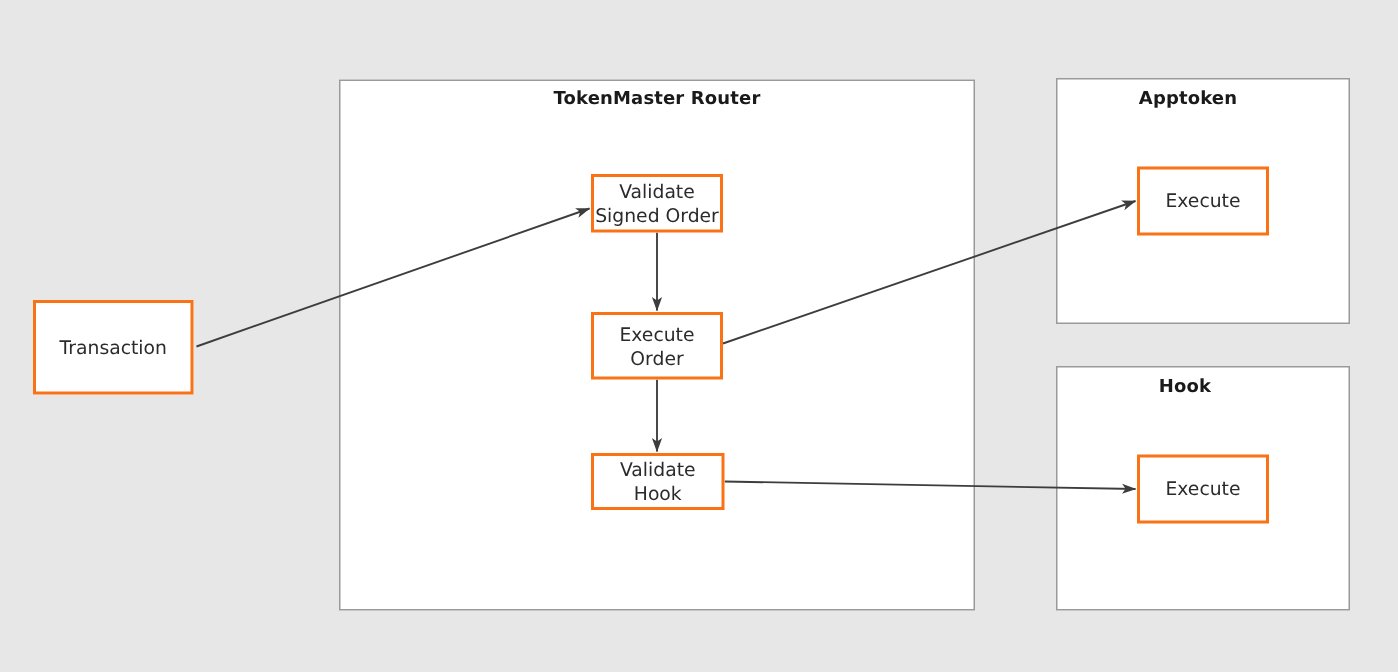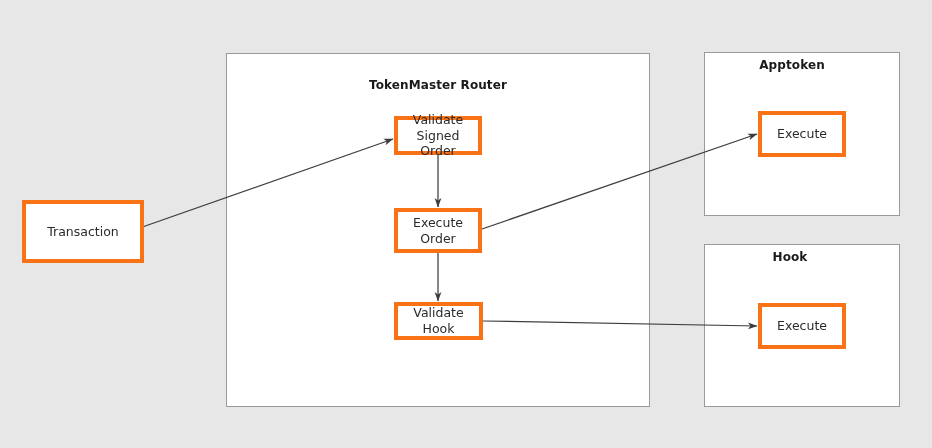--- a/index.html
+++ b/index.html
@@ -30,21 +30,21 @@
     right: 0;
     text-align: center;
     font-weight: bold;
     font-size: 12px;
     color: #1a1a1a;
     letter-spacing: 0.1px;
   }
   .node {
     position: absolute;
     background: #ffffff;
-    border: 4px solid #f97316;
+    border: 2px solid #f97316;
     box-sizing: border-box;
     display: flex;
     align-items: center;
     justify-content: center;
     text-align: center;
     font-size: 12.5px;
     color: #2b2b2b;
     line-height: 1.25;
     white-space: pre-line;
     z-index: 3;
@@ -55,25 +55,25 @@
     top: 0;
     width: 932px;
     height: 448px;
     z-index: 2;
     pointer-events: none;
   }
   
   #panel-router   { left: 226px; top: 53px;  width: 424px; height: 354px; }
   #panel-apptoken { left: 704px; top: 52px;  width: 196px; height: 164px; }
   #panel-hook     { left: 704px; top: 244px; width: 196px; height: 163px; }
-  #title-router   { top: 58px;  left: 226px; width: 424px; margin-top: 20px; }
+  #title-router   { top: 58px;  left: 226px; width: 424px; }
   #title-apptoken { top: 58px;  left: 704px; width: 176px; }
   #title-hook     { top: 250px; left: 704px; width: 172px; }
   
-  #node-transaction   { left: 22px;  top: 200px; width: 122px; height: 63px; }
+  #node-transaction   { left: 22px;  top: 200px; width: 107px; height: 63px; }
   #node-validate      { left: 394px; top: 116px; width: 88px;  height: 39px; }
   #node-execute-order { left: 394px; top: 208px; width: 88px;  height: 45px; }
   #node-execute-hook  { left: 394px; top: 302px; width: 89px;  height: 38px; }
   #node-apptoken-exec { left: 758px; top: 111px; width: 88px;  height: 46px; }
   #node-hook-exec     { left: 758px; top: 303px; width: 88px;  height: 46px; }
 </style>
 </head>
 <body>
 
 <div id="canvas">

